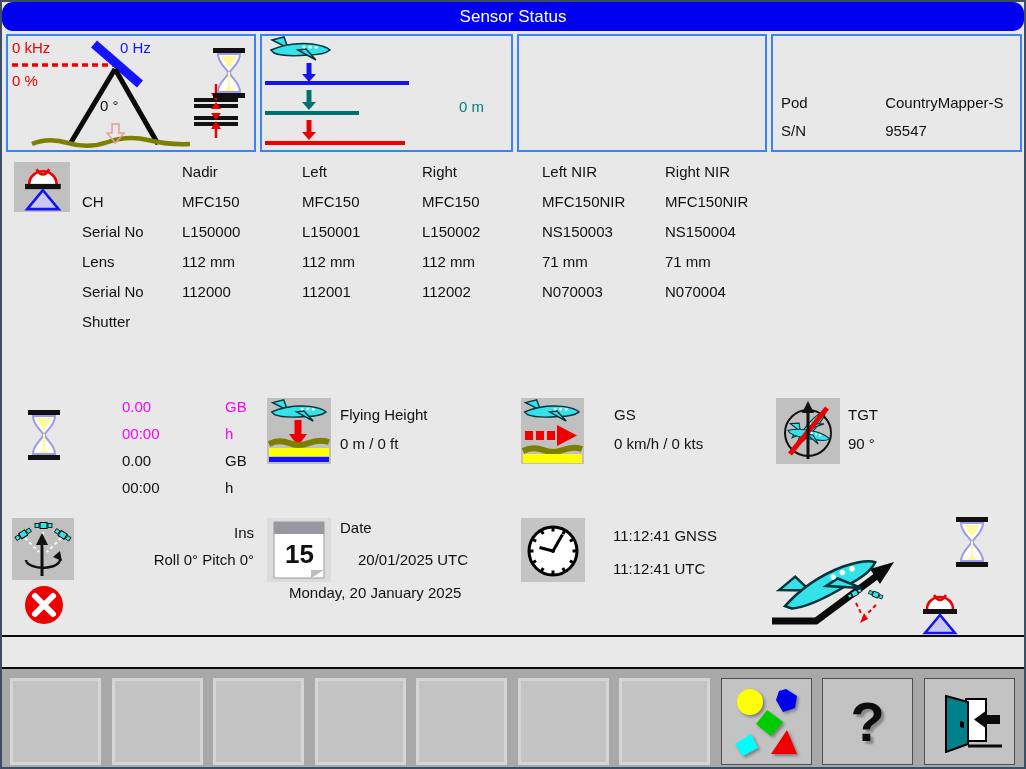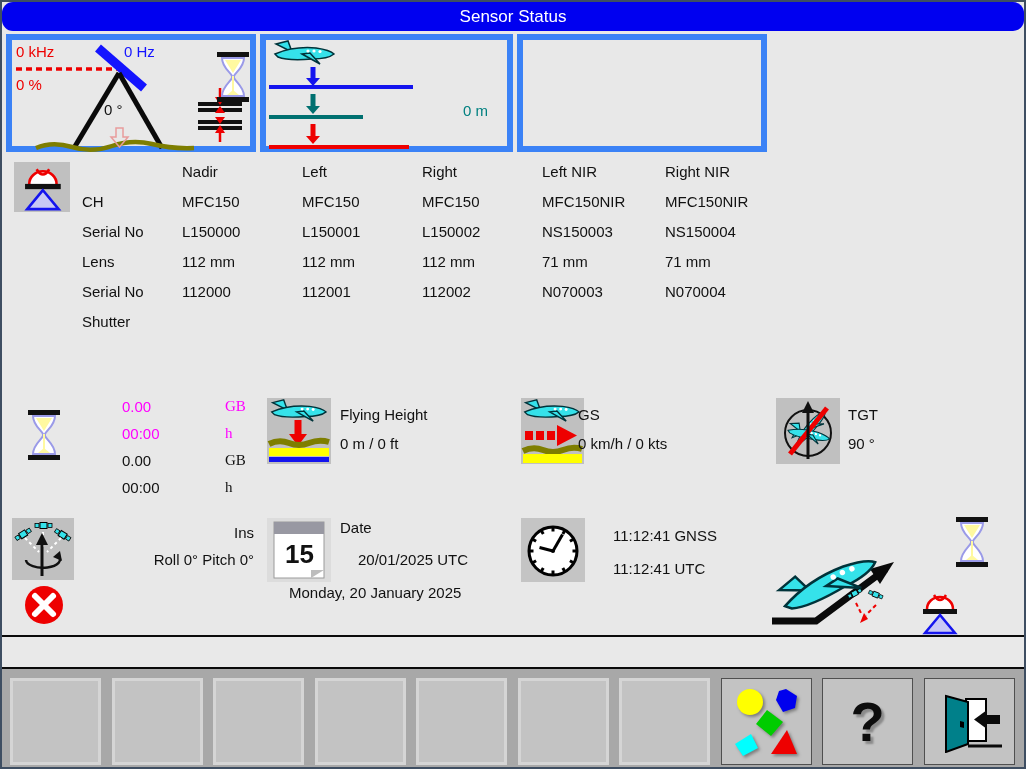--- a/index.html
+++ b/index.html
@@ -3,37 +3,37 @@
 <meta charset="utf-8">
 <style>
   html,body{margin:0;padding:0;background:#555;}
   #window{
     position:relative;width:1026px;height:769px;box-sizing:border-box;
     background:#E8E8E8;border:2px solid #3E4E62;overflow:hidden;
     font-family:"Liberation Sans",sans-serif;font-size:15px;color:#111;
   }
   .titlebar{position:absolute;left:0;top:0;width:100%;height:29px;background:#0000F0;
     color:#fff;display:flex;align-items:center;justify-content:center;font-size:17px;font-weight:500;border-radius:11px;}
-  .panel{position:absolute;top:32px;height:118px;border:6px solid #3b82f6;box-sizing:border-box;background:#E8E8E8;}
+  .panel{position:absolute;top:32px;height:118px;border:2px solid #3b82f6;box-sizing:border-box;background:#E8E8E8;}
   #panel-scanner{left:4px;width:250px;}
   #panel-altitude{left:258px;width:253px;}
   #panel-empty{left:515px;width:250px;}
   #panel-pod{left:769px;width:251px;}
   .abs{position:absolute;white-space:nowrap;}
   .red{color:#EE0000;} .blue{color:#1414FF;} .teal{color:#008080;} .mag{color:#FF00FF;}
   .podrow{position:absolute;left:8px;width:235px;}
   .podrow .lbl{display:inline-block;width:100px;}
   
   #cam-grid{position:absolute;left:80px;top:161px;display:grid;
     grid-template-columns:100px 120px 120px 120px 123px 140px;grid-auto-rows:30px;}
   #cam-grid div{white-space:nowrap;}
   
   .stline{display:flex;height:27px;align-items:flex-start;}
   .stline .num{width:98px;}
-  .stline .unit{margin-left:5px;font-family:Liberation Serif, serif;}
+  .stline .unit{margin-left:5px;}
   .lh29{line-height:29px;}
   .ins-block{position:absolute;left:80px;top:517px;width:172px;text-align:right;line-height:27px;}
   .times{position:absolute;left:611px;top:517px;line-height:33px;}
   
   #statusbar{position:absolute;left:0;top:633px;width:100%;height:34px;background:#E9E9E9;
     border-top:2px solid #0a0a0a;border-bottom:2px solid #0a0a0a;box-sizing:border-box;}
   #toolbar{position:absolute;left:0;top:667px;width:100%;height:98px;background:#A8A8A8;}
   .tbtn{position:absolute;top:9px;width:91px;height:87px;background:#C3C3C3;box-sizing:border-box;}
   .tbtn.empty{border:3px solid #D5D5D5;}
   .tbtn.iconbtn{border:1px solid #4F4F4F;display:flex;align-items:center;justify-content:center;}
@@ -125,20 +125,30 @@
       <line x1="3" y1="77" x2="97" y2="77" stroke="#007070" stroke-width="4"></line>
       <line x1="47" y1="84" x2="47" y2="98" stroke="#EE0000" stroke-width="5"></line>
       <polygon points="40,96 54,96 47,104" fill="#EE0000"></polygon>
       <line x1="3" y1="107" x2="143" y2="107" stroke="#EE0000" stroke-width="4"></line>
     </svg>
     <span class="abs teal" style="left:197px;top:62px">0 m</span>
   </div>
 
   <div class="panel" id="panel-empty"></div>
 
+  <div class="panel" id="panel-pod">
+    <div class="podrow" style="top:58px">
+      <span class="lbl">Pod</span>
+      <span>CountryMapper-S</span>
+    </div>
+    <div class="podrow" style="top:86px">
+      <span class="lbl">S/N</span>
+      <span>95547</span>
+    </div>
+  </div>
 
   <svg class="abs" style="left:12px;top:160px" width="56" height="50">
     <rect x="0" y="0" width="56" height="50" fill="#C0C0C0"></rect>
     <g transform="translate(10,3) scale(1.05)">
         <use href="#cameraglyph"></use>
       </g>
   </svg>
   <div id="cam-grid">
     <div></div>
     <div>Nadir</div>
@@ -227,21 +237,21 @@
     <g transform="translate(1,1) scale(0.92)">
         <use href="#plane"></use>
       </g>
     <rect x="4" y="33" width="8" height="9" fill="#EE0000"></rect>
     <rect x="15" y="33" width="8" height="9" fill="#EE0000"></rect>
     <rect x="26" y="33" width="8" height="9" fill="#EE0000"></rect>
     <polygon points="36,27 56,37.5 36,48" fill="#EE0000"></polygon>
     <path d="M2,53 Q12,48 22,52 T42,52 T61,51" fill="none" stroke="#7E7E00" stroke-width="6"></path>
     <rect x="2" y="56" width="59" height="9" fill="#FFFF00"></rect>
   </svg>
-  <div class="abs lh29" style="left:576px;top:398px">
+  <div class="abs lh29" style="left:612px;top:398px">
     <div>GS</div>
     <div>0 km/h / 0 kts</div>
   </div>
 
   <svg class="abs" style="left:774px;top:396px" width="64" height="66">
     <rect width="64" height="66" fill="#C0C0C0"></rect>
     <circle cx="32" cy="35" r="23" fill="none" stroke="#111" stroke-width="2"></circle>
     <g transform="translate(12,40) rotate(-48) scale(0.72)">
         <use href="#plane"></use>
       </g>

